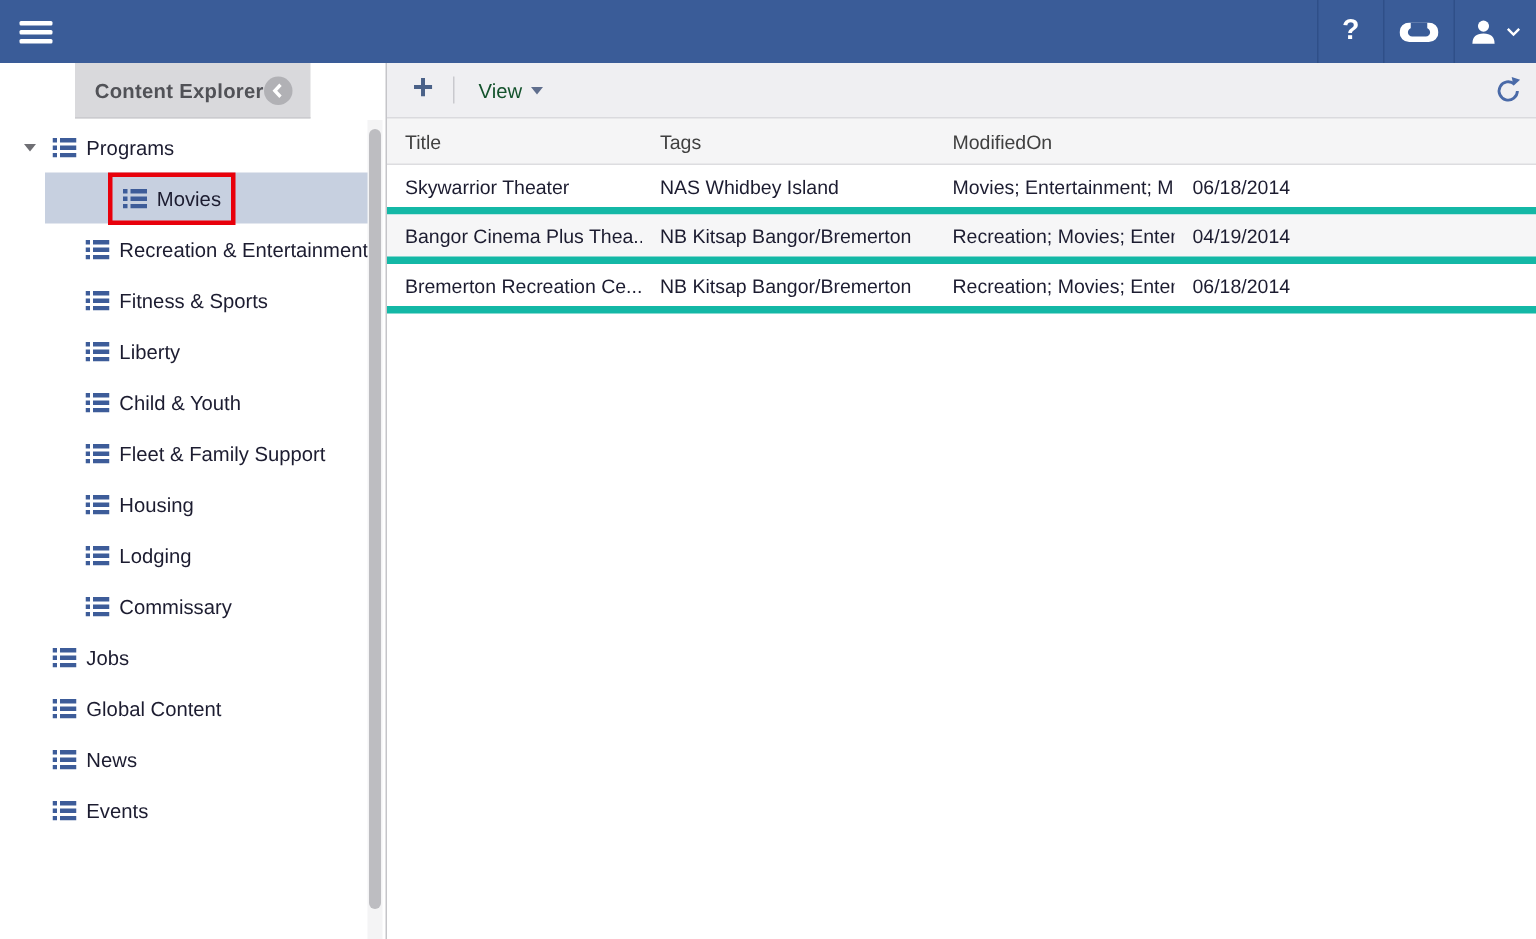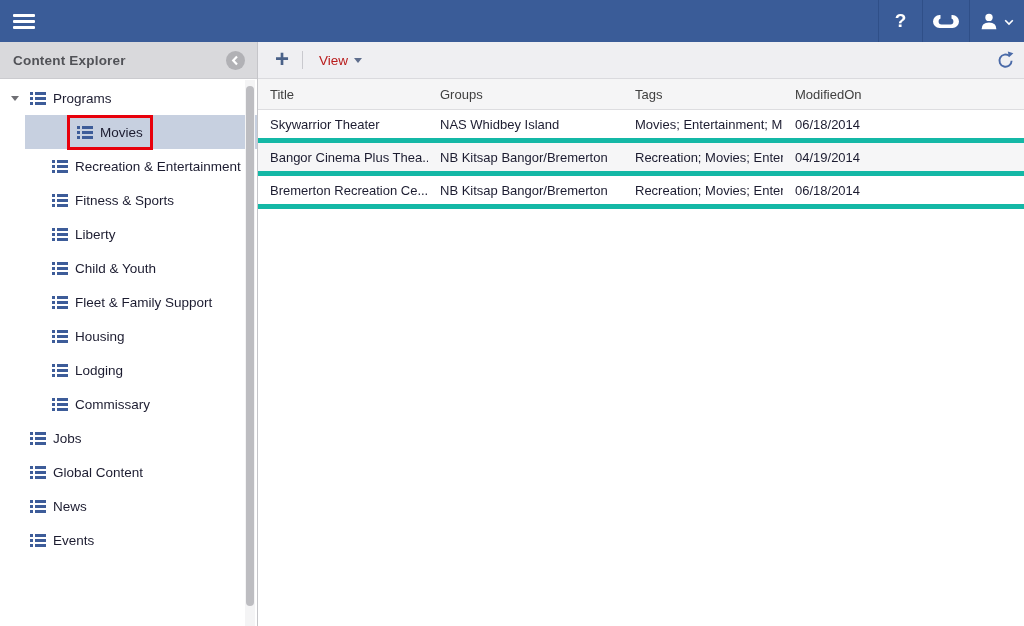--- a/index.html
+++ b/index.html
@@ -14,21 +14,21 @@
   .hamburger .bar + .bar { margin-top: 3px; }
   .topbar-right { display: flex; height: 42px; }
   .tb-btn { min-width: 44px; height: 100%; display: flex; align-items: center; justify-content: center; border-left: 1px solid #2f4f88; color: #fff; cursor: pointer; gap: 5px; padding: 0 10px; }
   .help-glyph { font-size: 19px; font-weight: bold; }
   .phone-icon svg, .user-icon svg { display: block; }
 
   
   .body { flex: 1; display: flex; min-height: 0; }
 
   
-  .sidebar { flex: 0 0 258px; width: 258px; border-right: 1px solid #c5c5c9; position: relative; background: #fff; display: flex; flex-direction: column; }
+  .sidebar { flex: 0 0 258px; width: 258px; border-right: 1px solid #c5c5c9; position: relative; background: #fff; display: flex; flex-direction: column; align-items: center; }
   .sidebar-header { flex: 0 0 37px; background: #d9d9dc; border-bottom: 1px solid #cbcbcf; display: flex; align-items: center; justify-content: space-between; padding: 0 12px 0 13px; }
   .sidebar-title { font-weight: bold; font-size: 13.5px; color: #515257; letter-spacing: .2px; }
   .collapse-btn { width: 19px; height: 19px; border-radius: 50%; background: #b1b1b5; display: flex; align-items: center; justify-content: center; cursor: pointer; flex: none; }
   .collapse-btn svg { display: block; }
 
   .tree { flex: 1; padding-top: 2px; overflow: hidden; }
   .tree-item { height: 34px; display: flex; align-items: center; cursor: pointer; font-size: 13.5px; color: #1c1c30; }
   .tree-item.selected { background: #c7d0e0; margin-left: 25px; }
   .caret { width: 16px; flex: none; display: flex; align-items: center; justify-content: center; }
   .lvl0 .caret { margin-left: 7px; }
@@ -40,21 +40,21 @@
   .tree-label { white-space: nowrap; }
 
   .sb-track { position: absolute; top: 38px; right: 2px; bottom: 0; width: 10px; background: #f4f4f5; }
   .sb-thumb { position: absolute; top: 6px; left: 1px; width: 8px; height: 520px; background: #bdbdc1; border-radius: 5px; cursor: pointer; }
 
   
   .content { flex: 1; min-width: 0; display: flex; flex-direction: column; background: #fff; }
   .toolbar { flex: 0 0 37px; background: #efeff2; border-bottom: 1px solid #dadade; display: flex; align-items: center; position: relative; }
   .add-btn { color: #4a6188; font-size: 24px; font-weight: bold; line-height: 20px; margin-left: 17px; cursor: pointer; padding-bottom: 2px; }
   .tb-divider { width: 1px; height: 18px; background: #c9c9ce; margin: 0 16px 0 13px; }
-  .view-btn { color: #b91c1c; font-size: 13.5px; display: flex; align-items: center; gap: 6px; cursor: pointer; }
+  .view-btn { color: #14532d; font-size: 13.5px; display: flex; align-items: center; gap: 6px; cursor: pointer; }
   .view-caret { width: 0; height: 0; border-left: 4px solid transparent; border-right: 4px solid transparent; border-top: 5px solid #5f6e8d; margin-top: 1px; }
   .refresh-btn { position: absolute; right: 9px; top: 9px; cursor: pointer; }
   .refresh-btn svg { display: block; }
 
   .grid { flex: 1; overflow: hidden; }
   .grid-header { display: grid; grid-template-columns: 170px 195px 160px 1fr; height: 31px; align-items: center; background: #f5f5f6; border-bottom: 1px solid #dddde0; }
   .grid-header .cell { color: #404040; font-size: 13px; cursor: pointer; }
   .grid-row { display: grid; grid-template-columns: 170px 195px 160px 1fr; height: 33px; align-items: center; border-bottom: 5px solid #14b8a6; background: #fff; font-size: 13px; color: #1c1c30; cursor: pointer; }
   .grid-row.alt { background: #f6f6f7; }
   .cell { padding-left: 12px; white-space: nowrap; overflow: hidden; }
@@ -385,21 +385,20 @@
               <path d="M15.6 9.7 a6.1 6.1 0 1 1 -2.0 -4.6" fill="none" stroke="#4a6aa8" stroke-width="1.9"></path>
               <path d="M11.8 0.4 L17.4 2.2 L13.0 6.2 Z" fill="#4a6aa8"></path>
             </svg>
           </span>
         </span>
       </div>
 
       <div class="grid">
         <div class="grid-header">
             <span class="cell">Title</span>
-            <span class="cell">Groups</span>
             <span class="cell">Tags</span>
             <span class="cell">ModifiedOn</span>
           </div>
         <div id="grid-body">
             <div class="grid-row">
     <span class="cell">Skywarrior Theater</span>
     <span class="cell">NAS Whidbey Island</span>
     <span class="cell">Movies; Entertainment; M...</span>
     <span class="cell">06/18/2014</span>
   </div>

